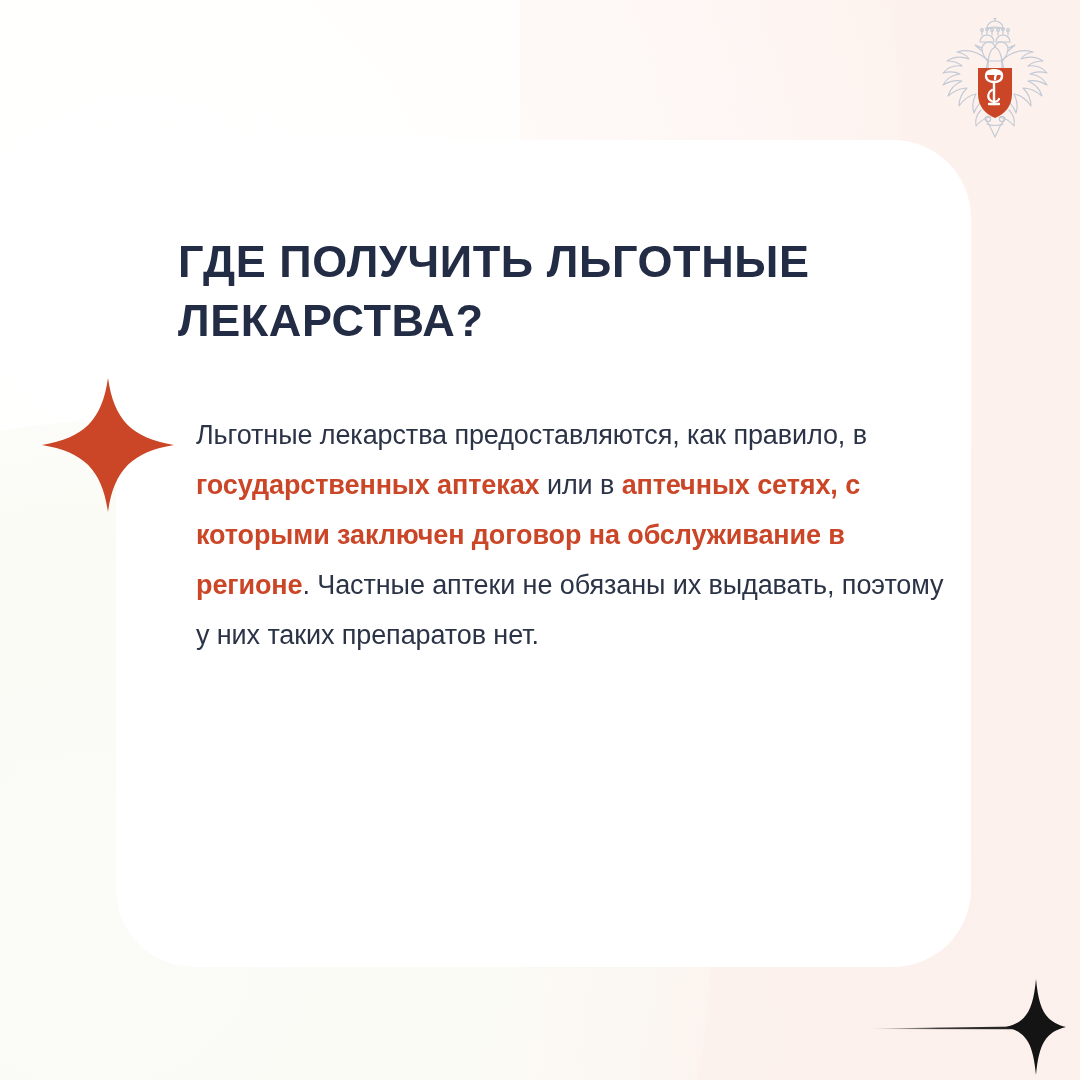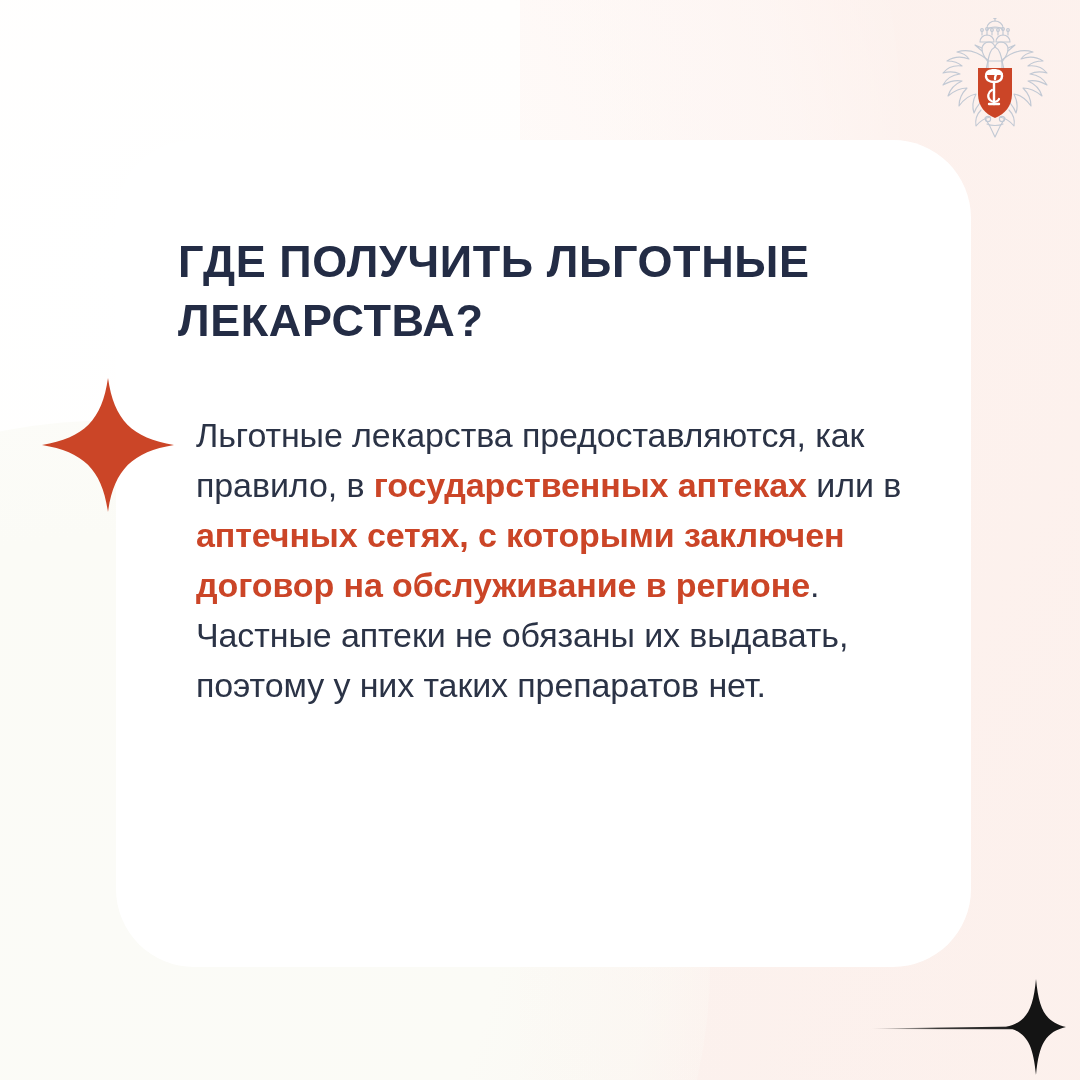--- a/index.html
+++ b/index.html
@@ -123,21 +123,21 @@
     color: #232c45;
     text-transform: uppercase;
     max-width: 640px;
   }
   .body-copy {
     margin: 0;
     position: absolute;
     left: 18px;
     top: 178px;
     width: 760px;
-    font-size: 34px;
+    font-size: 27px;
     line-height: 50px;
     color: #2b3346;
     letter-spacing: -0.1px;
   }
   .hl {
     color: #cb4527;
     font-weight: 700;
   }
   .dot { color: #2b3346; font-weight: 400; }
 </style>

